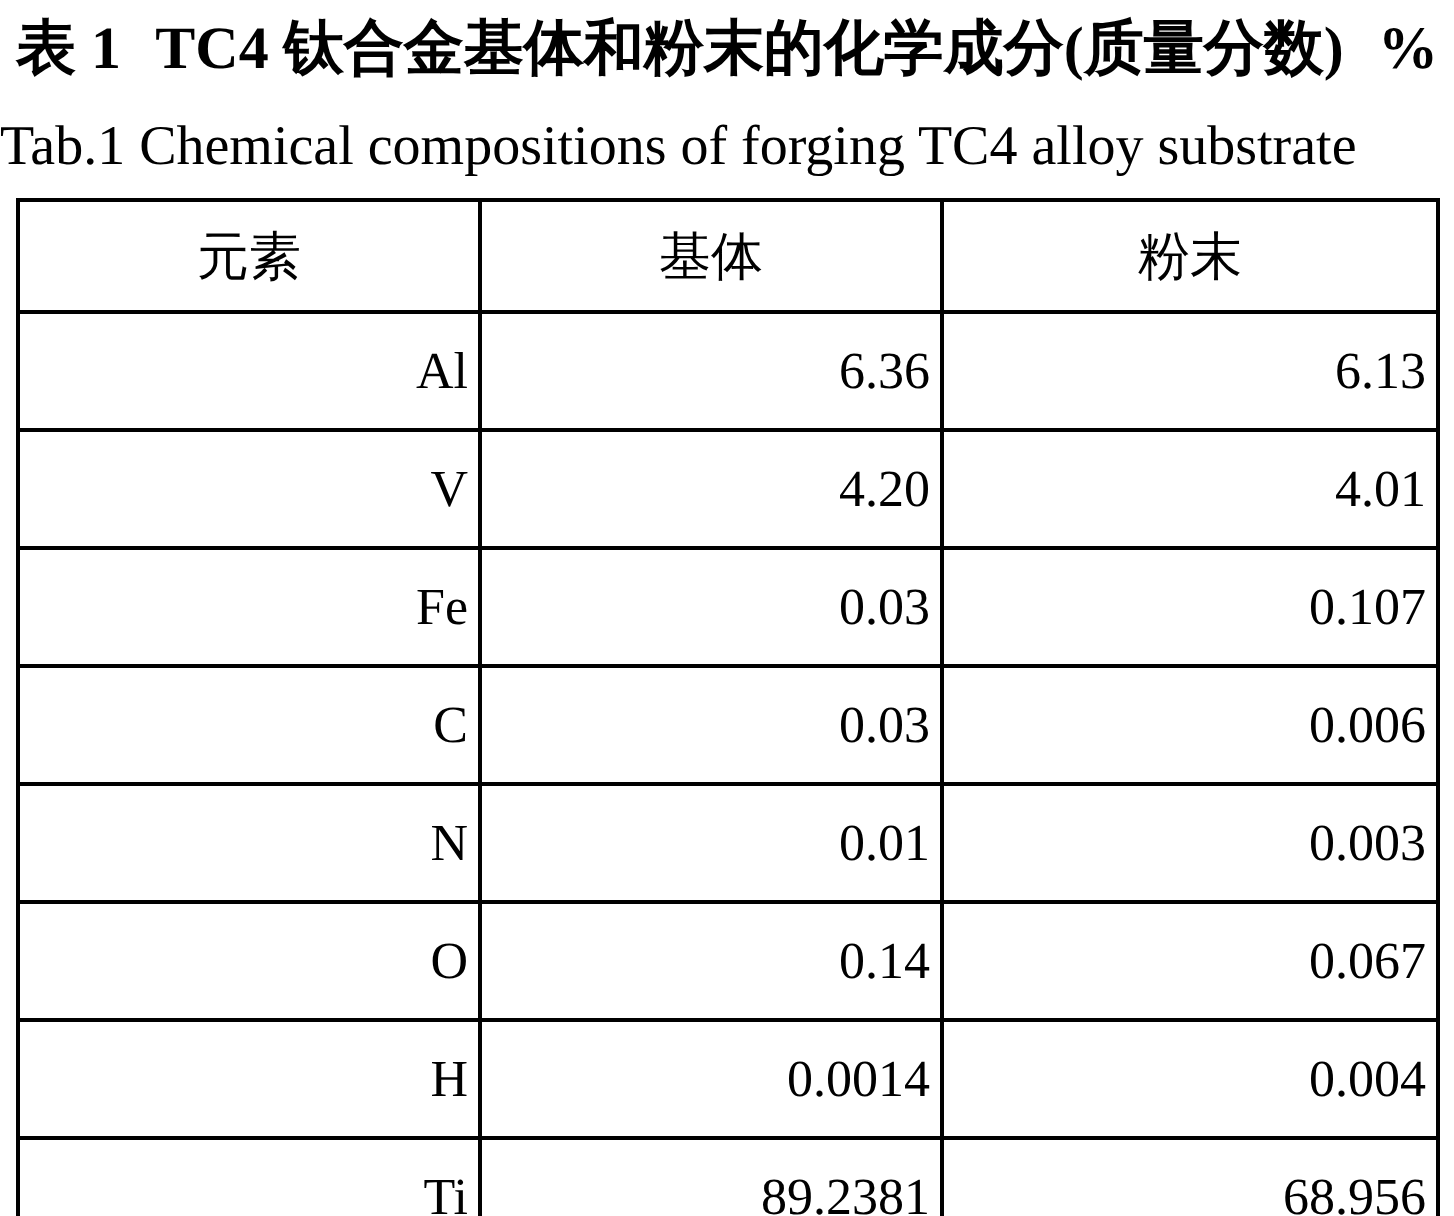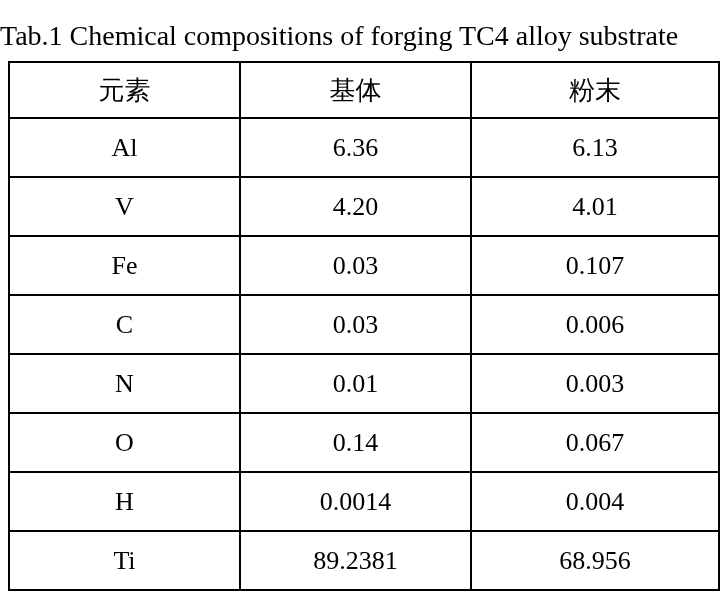--- a/index.html
+++ b/index.html
@@ -50,30 +50,35 @@
   table.comp-table td {
     border: 2px solid #000000;
     text-align: center;
     vertical-align: middle;
     font-size: 26px;
     font-weight: normal;
     padding: 5px;
     overflow: hidden;
   }
   table.comp-table th { height: 44px; }
-  table.comp-table td { height: 47px; }
+  table.comp-table td { height: 47px; text-align: right; }
   col.c1 { width: 231px; }
   col.c2 { width: 231px; }
   col.c3 { width: 248px; }
 </style>
 </head>
 <body>
 
 <div class="page">
 
+  <div class="caption-zh">
+    <span class="zh-label">表 1</span>
+    <span class="zh-title">TC4 钛合金基体和粉末的化学成分(质量分数)</span>
+    <span class="zh-unit">%</span>
+  </div>
 
   <div class="caption-en line1">Tab.1 Chemical compositions of forging TC4 alloy substrate</div>
 
   <table class="comp-table">
     <colgroup>
       <col class="c1">
         <col class="c2">
         <col class="c3">
     </colgroup>
     <thead>

